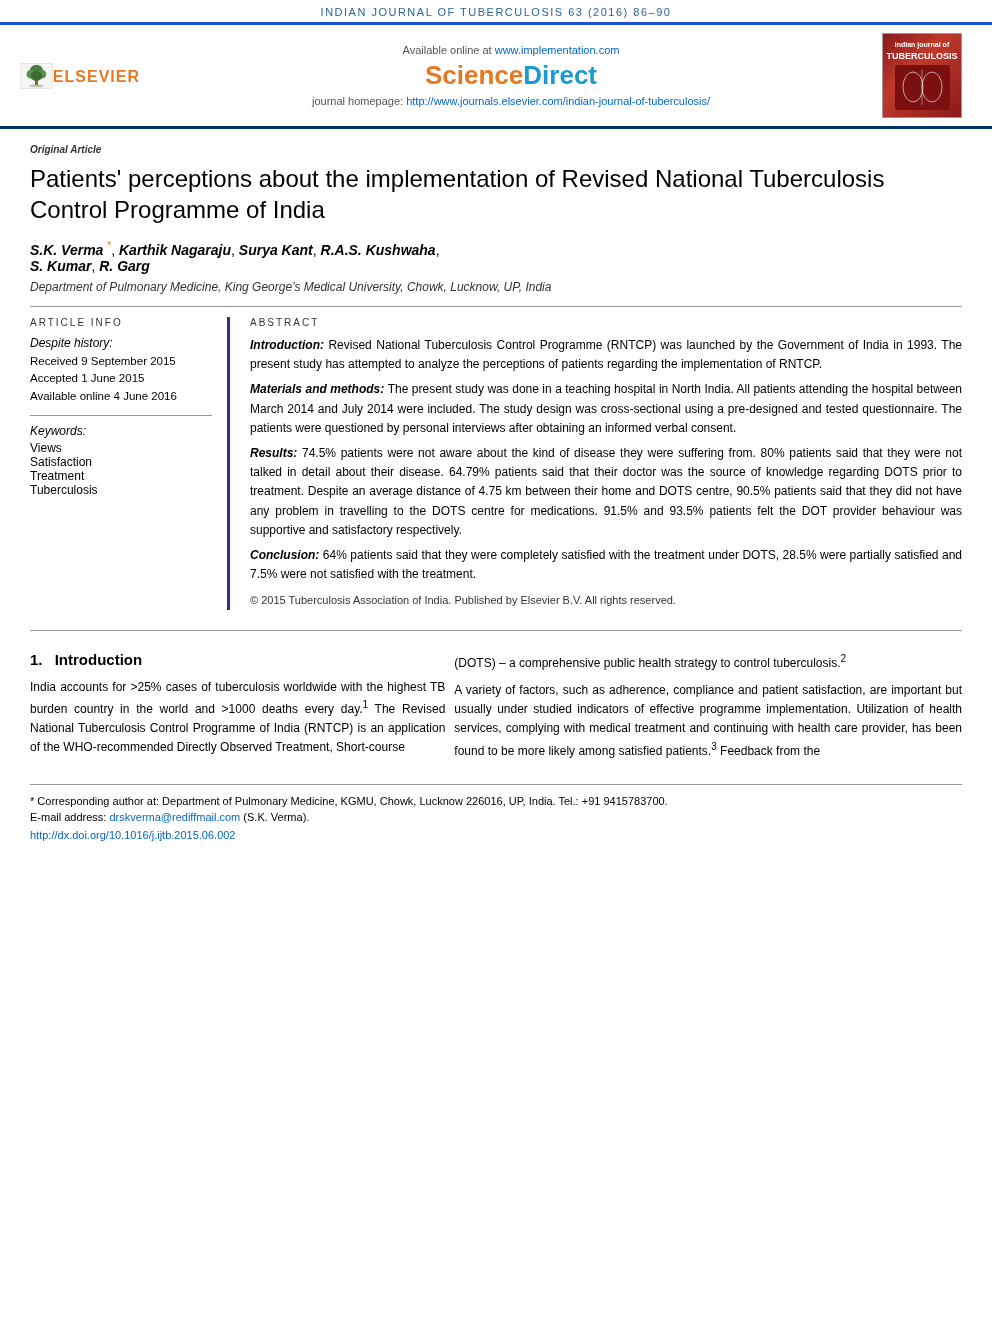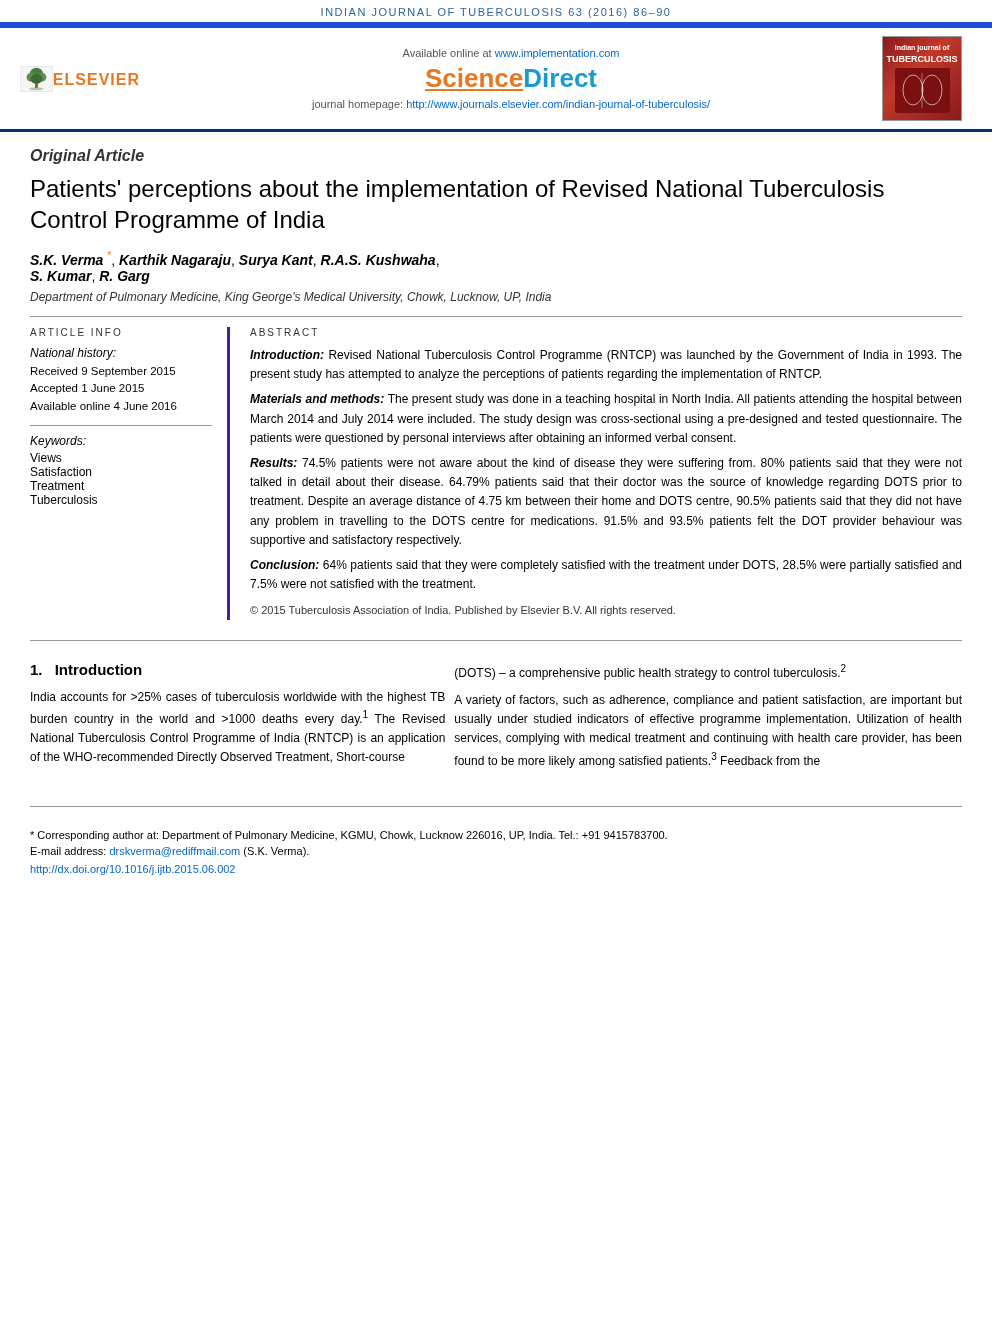--- a/index.html
+++ b/index.html
@@ -14,21 +14,21 @@
       width: 992px;
       min-height: 1323px;
       background: #fff;
       overflow: hidden;
     }
     
     .journal-header-bar {
       background: #fff;
       text-align: center;
       padding: 6px 0 4px 0;
-      border-bottom: 6px solid #1d4ed8;
+      border-bottom: 3px solid #1d4ed8;
       font-size: 11px;
       letter-spacing: 1.5px;
       color: #2a6496;
       font-family: Arial, sans-serif;
       text-transform: uppercase;
     }
     
     .header-section {
       display: flex;
       align-items: center;
@@ -65,21 +65,21 @@
       color: #0066cc;
       text-decoration: none;
     }
     .science-direct-logo {
       font-size: 26px;
       color: #e87722;
       font-family: Arial, sans-serif;
       font-weight: bold;
       margin: 4px 0;
     }
-    .science-direct-logo span.sci { color: #e87722; text-decoration: underline; }
+    .science-direct-logo span.sci { color: #e87722; }
     .science-direct-logo span.dir { color: #1a9bcf; }
     .journal-homepage {
       font-family: Arial, sans-serif;
       font-size: 11px;
       color: #555;
       margin-top: 4px;
     }
     .tb-journal-cover {
       width: 80px;
       height: 85px;
@@ -99,21 +99,21 @@
       font-size: 7px;
       font-weight: bold;
       line-height: 1.2;
     }
     
     .main-content {
       padding: 15px 30px 20px 30px;
     }
     .article-type {
       font-family: Arial, sans-serif;
-      font-size: 16px;
+      font-size: 10px;
       font-style: italic;
       font-weight: bold;
       color: #333;
       margin-bottom: 8px;
     }
     .article-title {
       font-size: 24px;
       font-weight: normal;
       font-family: Arial, sans-serif;
       color: #000;
@@ -232,22 +232,22 @@
     .body-text {
       font-size: 12px;
       font-family: Arial, sans-serif;
       line-height: 1.6;
       text-align: justify;
       color: #000;
     }
     .body-text p { margin-bottom: 8px; }
     .footnote-area {
       border-top: 1px solid #999;
-      padding-top: 20px;
-      margin-top: 27px;
+      padding-top: 8px;
+      margin-top: 15px;
     }
     .footnote-text {
       font-size: 11px;
       font-family: Arial, sans-serif;
       line-height: 1.5;
       color: #000;
     }
     .footnote-link {
       color: #0066cc;
       text-decoration: none;
@@ -346,21 +346,21 @@
 
     <div class="affiliation">Department of Pulmonary Medicine, King George's Medical University, Chowk, Lucknow, UP, India</div>
 
     <hr class="divider-line">
 
     <div class="article-body">
 
       <div class="article-info">
         <div class="section-label">ARTICLE INFO</div>
 
-        <div class="info-subsection-label">National history:</div>
+        <div class="info-subsection-label">Despite history:</div>
         <div class="info-text">Received 9 September 2015</div>
         <div class="info-text">Accepted 1 June 2015</div>
         <div class="info-text">Available online 4 June 2016</div>
 
         <hr class="divider-line" style="margin:10px 0 6px 0;">
 
         <div class="info-subsection-label">Keywords:</div>
         <span class="keyword-item">Views</span>
         <span class="keyword-item">Satisfaction</span>
         <span class="keyword-item">Treatment</span>

